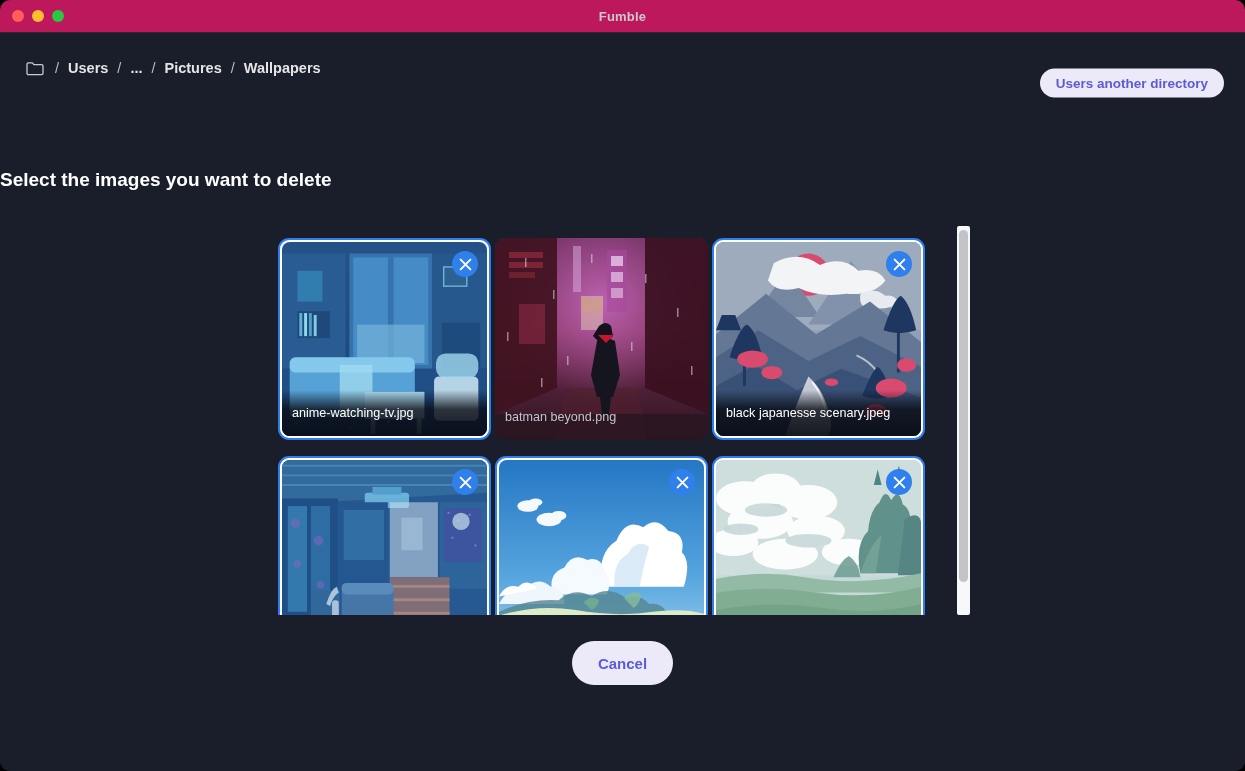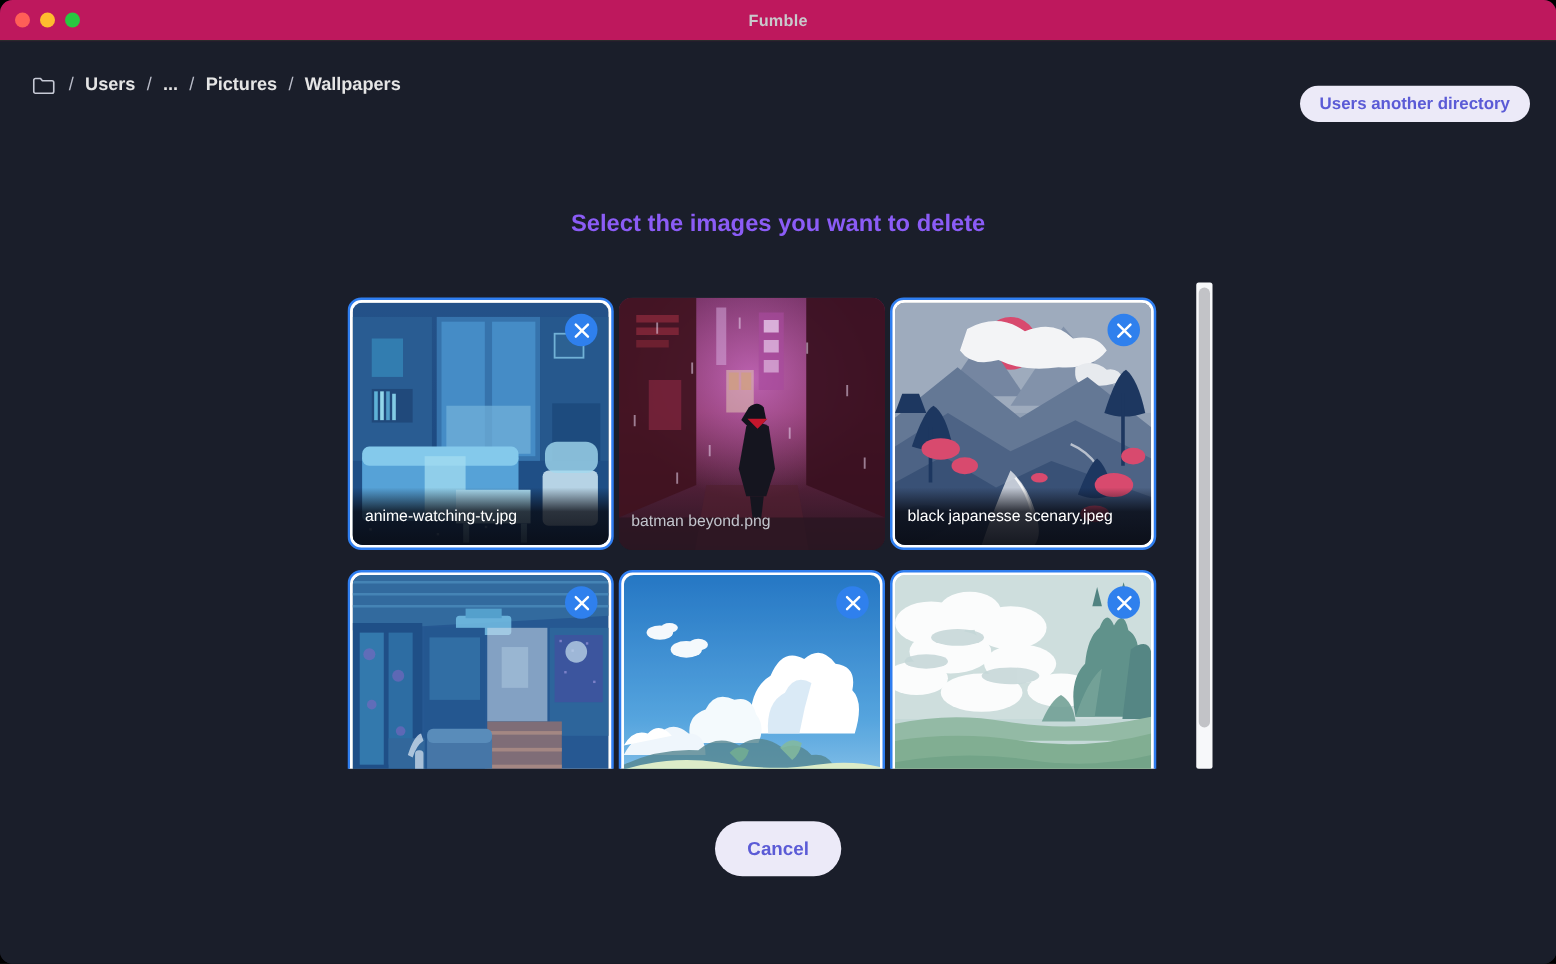--- a/index.html
+++ b/index.html
@@ -102,24 +102,24 @@
     font-weight: bold;
     cursor: pointer;
     white-space: nowrap;
   }
 
   
   .heading {
     position: absolute;
     left: 0; right: 0;
     top: 136px;
-    text-align: center;
+    text-align: left;
     font-size: 19px;
     font-weight: bold;
-    color: #8b5cf6;
+    color: #ffffff;
   }
 
   
   .gallery-wrap {
     position: absolute;
     left: 278px;
     top: 193px;
     width: 700px;
     height: 389px;
   }
@@ -230,21 +230,21 @@
     height: 352px;
     background: #c2c3c7;
     border-radius: 5px;
     cursor: pointer;
   }
 
   
   .actions {
     position: absolute;
     left: 0; right: 0;
-    top: 624px;
+    top: 608px;
     display: flex;
     justify-content: center;
     align-items: flex-end;
     gap: 120px;
   }
   .btn {
     border: none;
     border-radius: 22px;
     font-family: "Liberation Sans", sans-serif;
     font-size: 15px;

